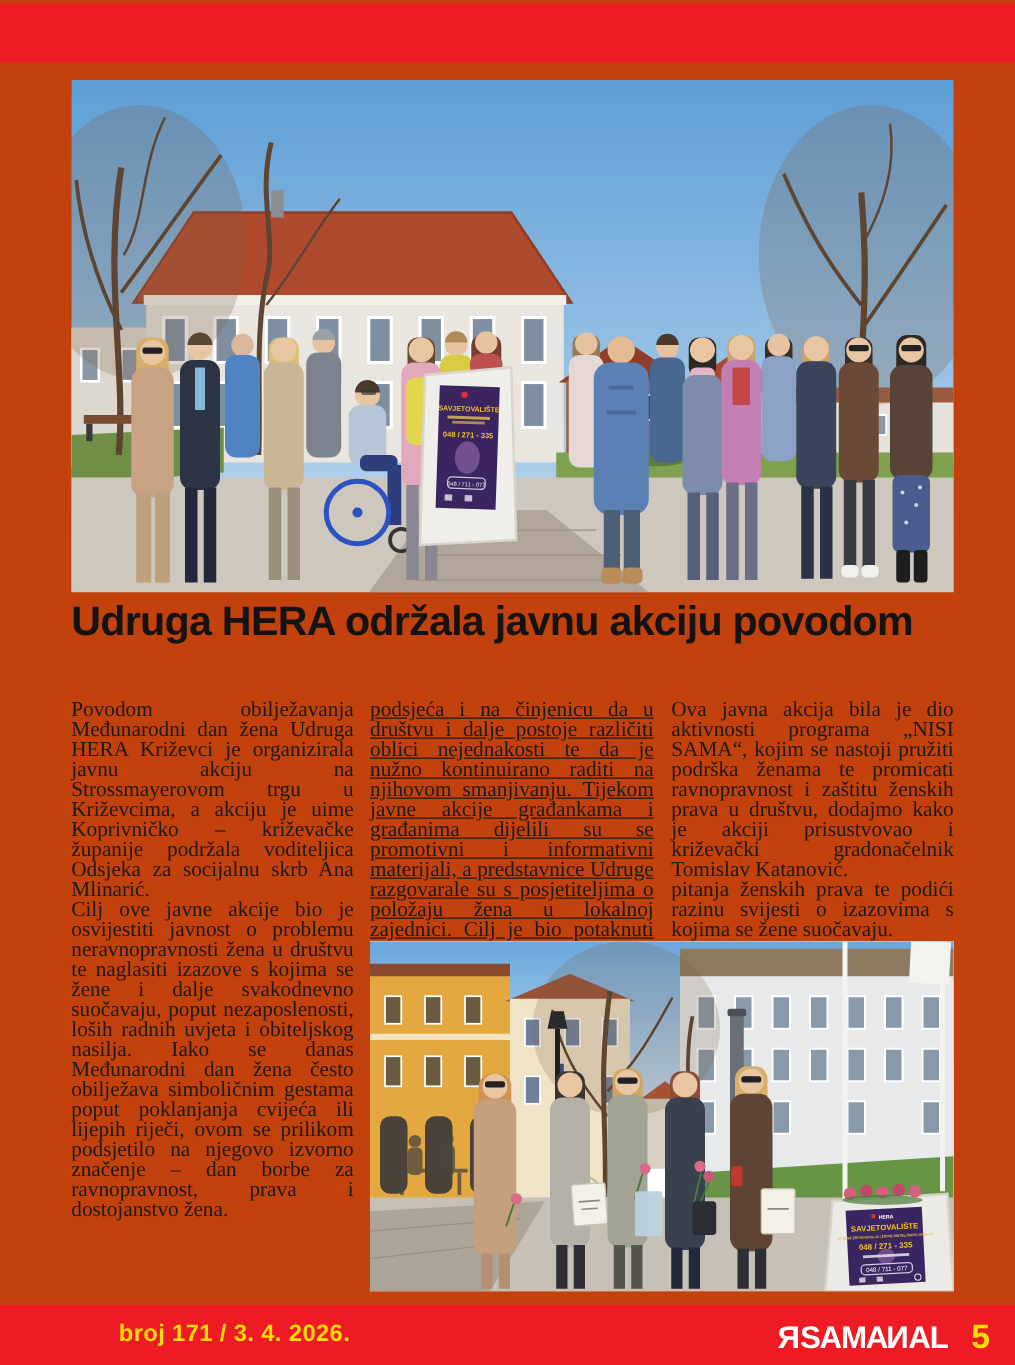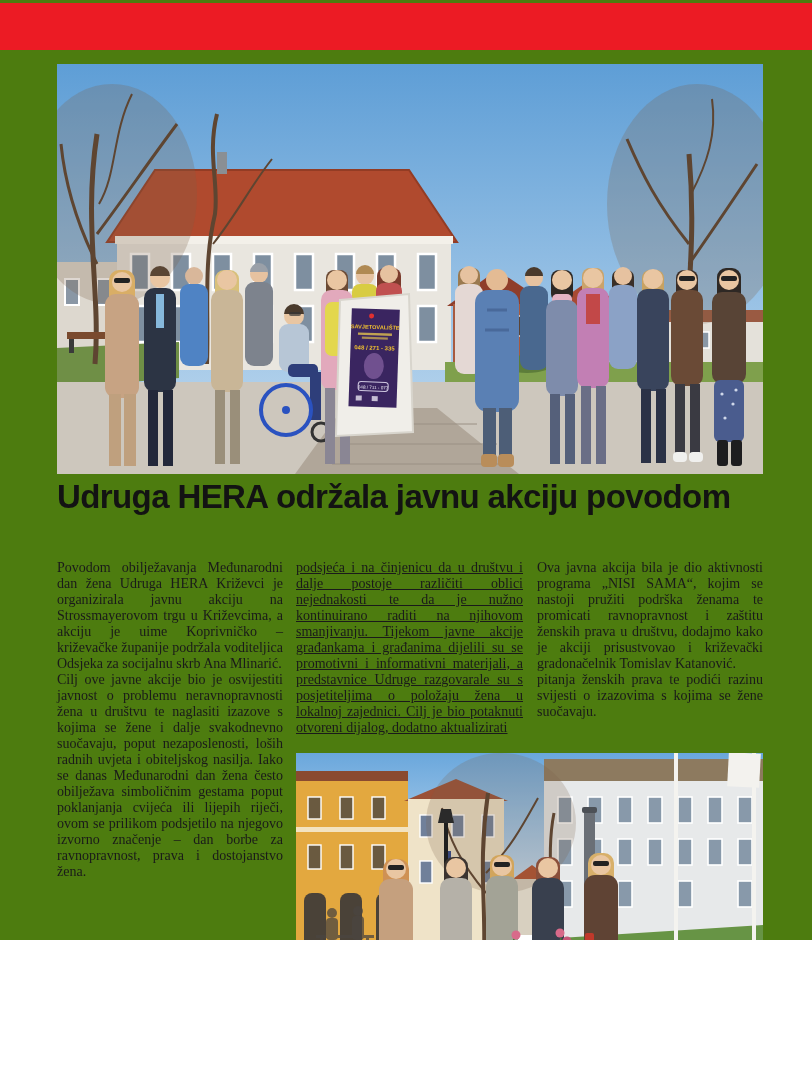--- a/index.html
+++ b/index.html
@@ -1,31 +1,31 @@
 <!DOCTYPE html>
 <html style="--brand_red: #ec1b24; --accent_yellow: #ffdd00;"><head>
 <meta charset="utf-8">
 <style>
   :root{
     --brand_red:#ec1b24;
     --accent_yellow:#ffdd00;
     --ink:#1a1a1a;
   }
   html,body{margin:0;padding:0;background:#fff;}
-  .page{position:relative;width:812px;height:940px;background:#4d7c0f;overflow:hidden;
+  .page{position:relative;width:812px;height:1092px;background:#c2410c;overflow:hidden;
         font-family:"Liberation Sans",sans-serif;}
   .topbar{position:absolute;left:0;top:3px;width:812px;height:47px;background:var(--brand_red);}
   .photo-top{position:absolute;left:57px;top:64px;width:706px;height:410px;overflow:hidden;}
   .photo-bottom{position:absolute;left:296px;top:753px;width:467px;height:280px;overflow:hidden;background:#fff;}
   .photo-top svg,.photo-bottom svg{display:block;width:100%;height:100%;}
   .headline{position:absolute;left:57px;top:478px;width:710px;
             font-family:"Liberation Sans",sans-serif;font-weight:bold;
             font-size:33px;line-height:37px;letter-spacing:-0.6px;color:#131313;}
   .bodycol{position:absolute;top:560px;font-family:"Liberation Serif",serif;
-           font-size:14px;line-height:16px;color:var(--ink);text-align:justify;}
+           font-size:17px;line-height:16px;color:var(--ink);text-align:justify;}
   .bodycol p{margin:0;}
   .col1{left:57px;width:226px;}
   .col2{left:296px;width:227px;text-decoration:underline;}
   .col3{left:537px;width:226px;}
   .footbar{position:absolute;left:0;top:1044px;width:812px;height:48px;background:var(--brand_red);}
   .issue{position:absolute;left:95px;top:1057px;color:var(--accent_yellow);
          font-weight:bold;font-size:19px;letter-spacing:0.3px;text-align:right;}
   .regional-logo{position:absolute;right:54px;top:1056px;color:#ffffff;font-weight:900;
          font-size:25px;letter-spacing:-1px;white-space:nowrap;}
   .regional-logo .mir{display:inline-block;transform:scaleX(-1);}

